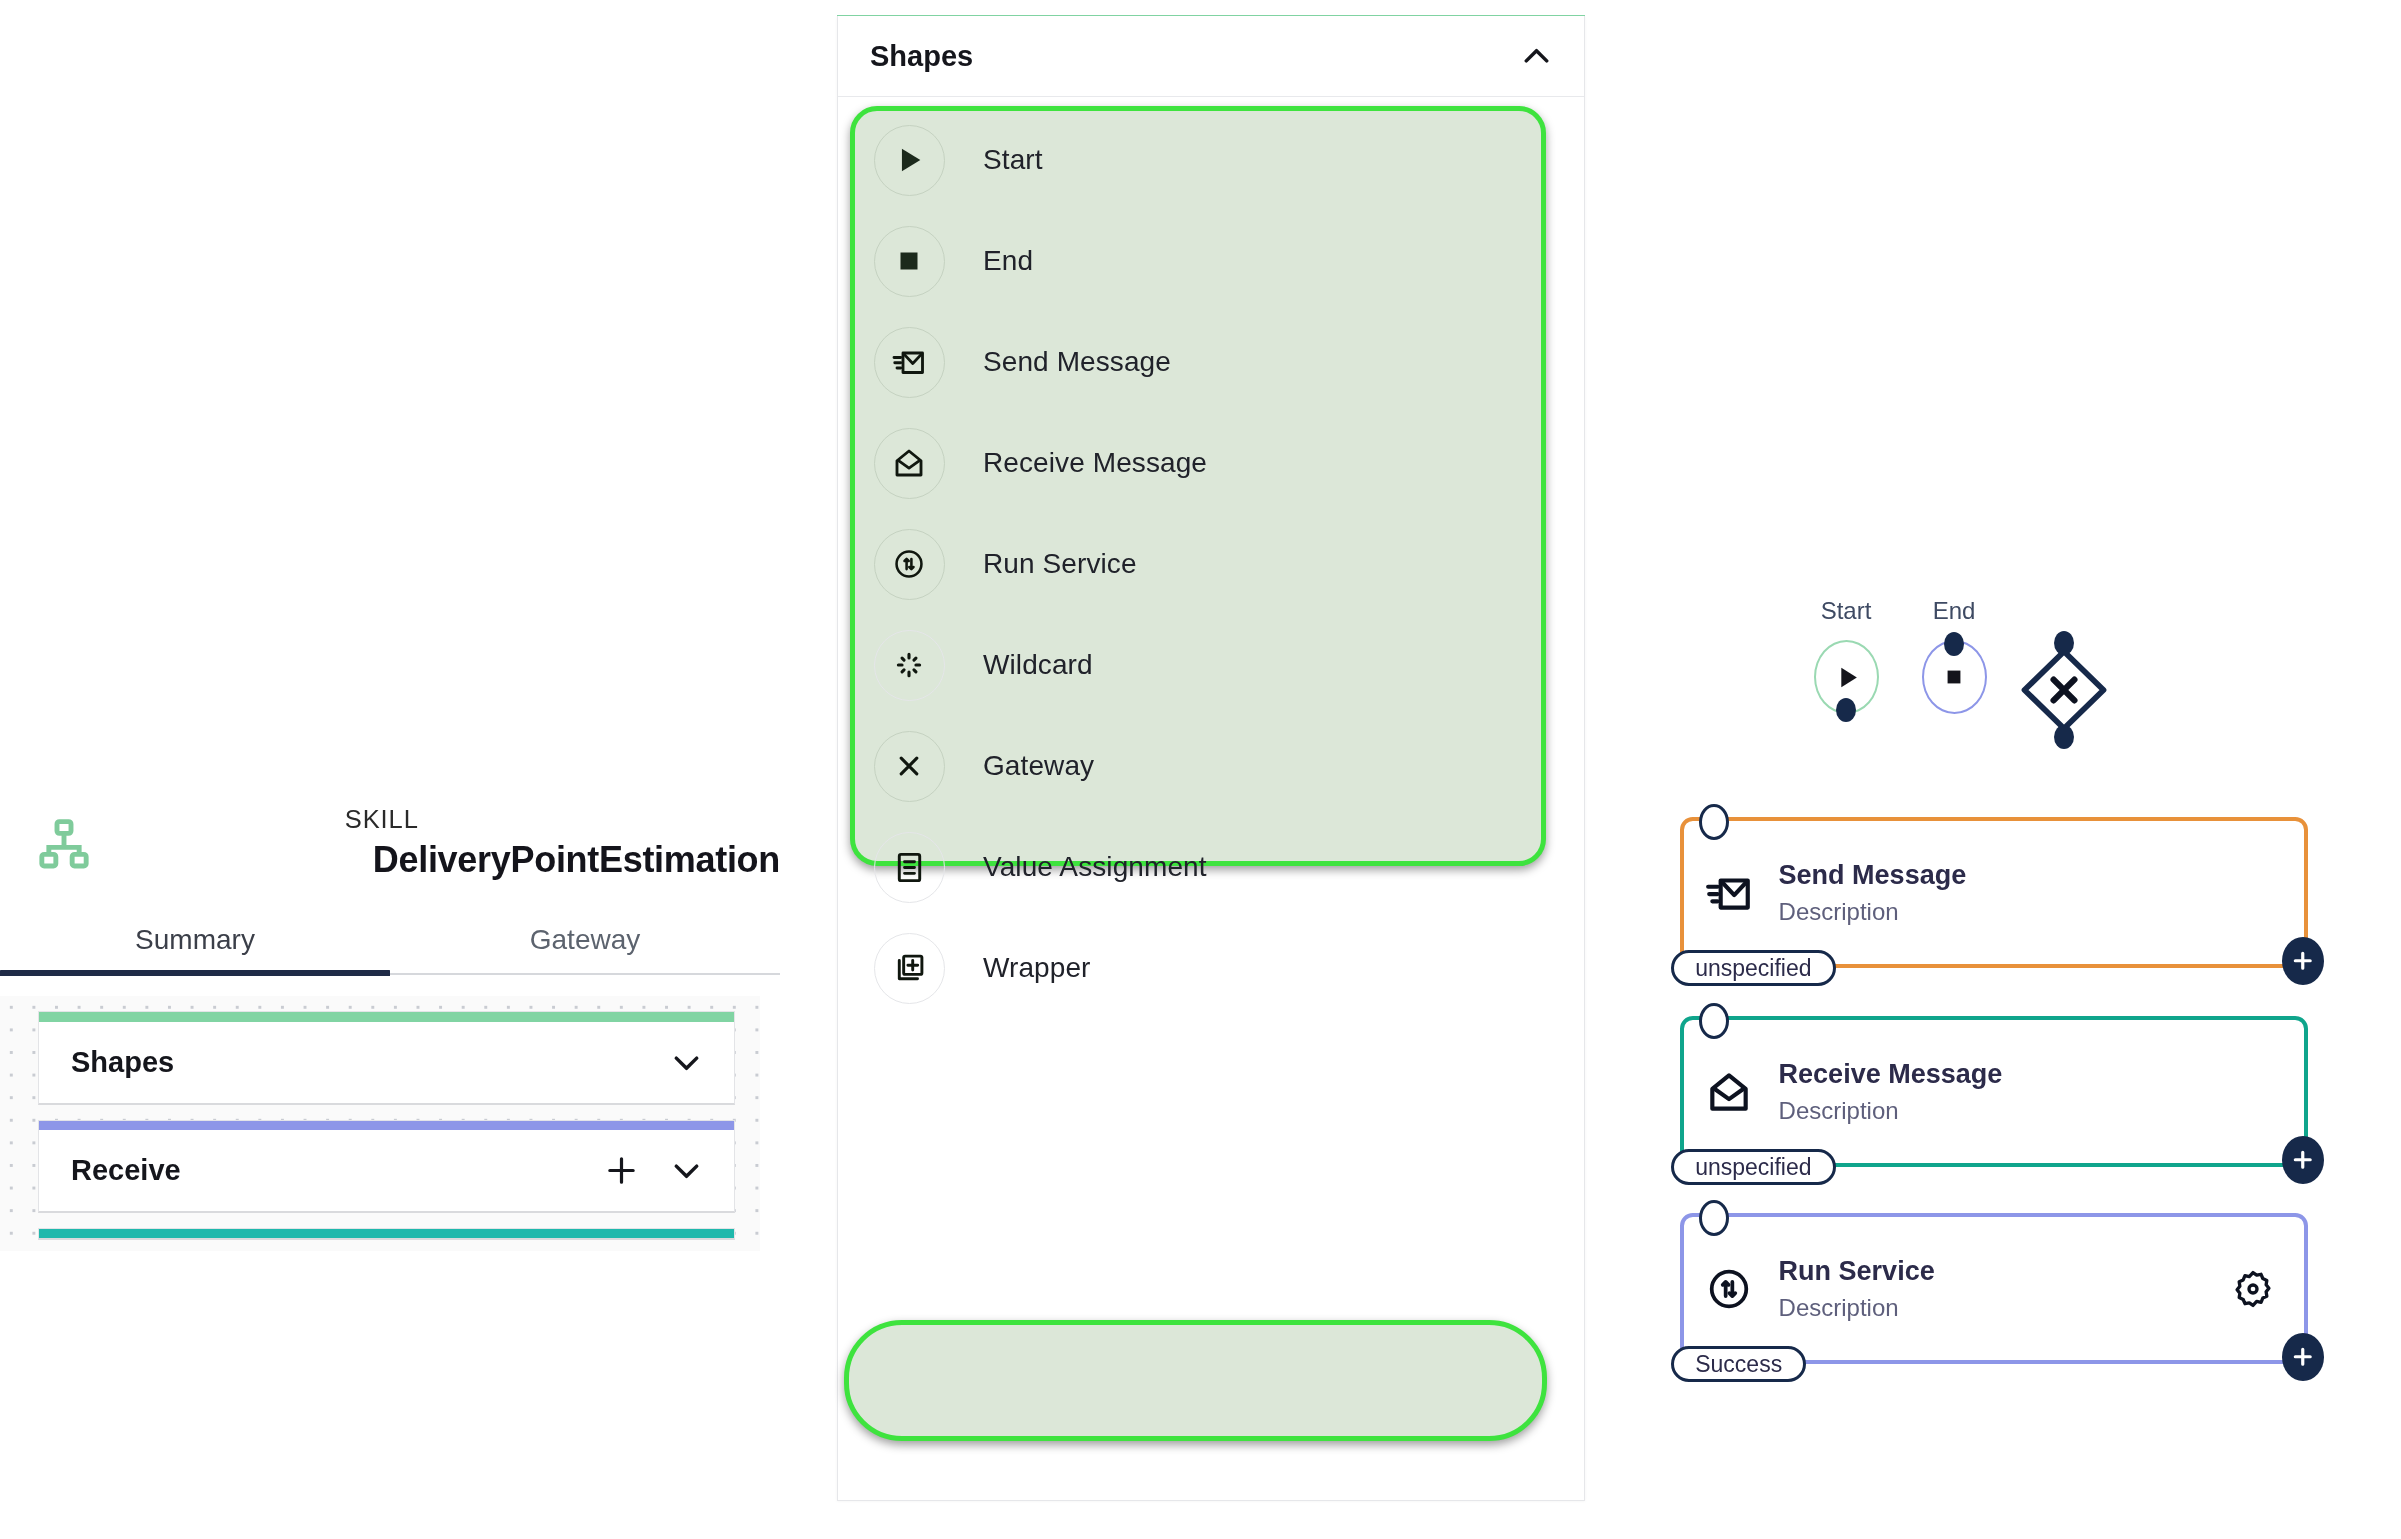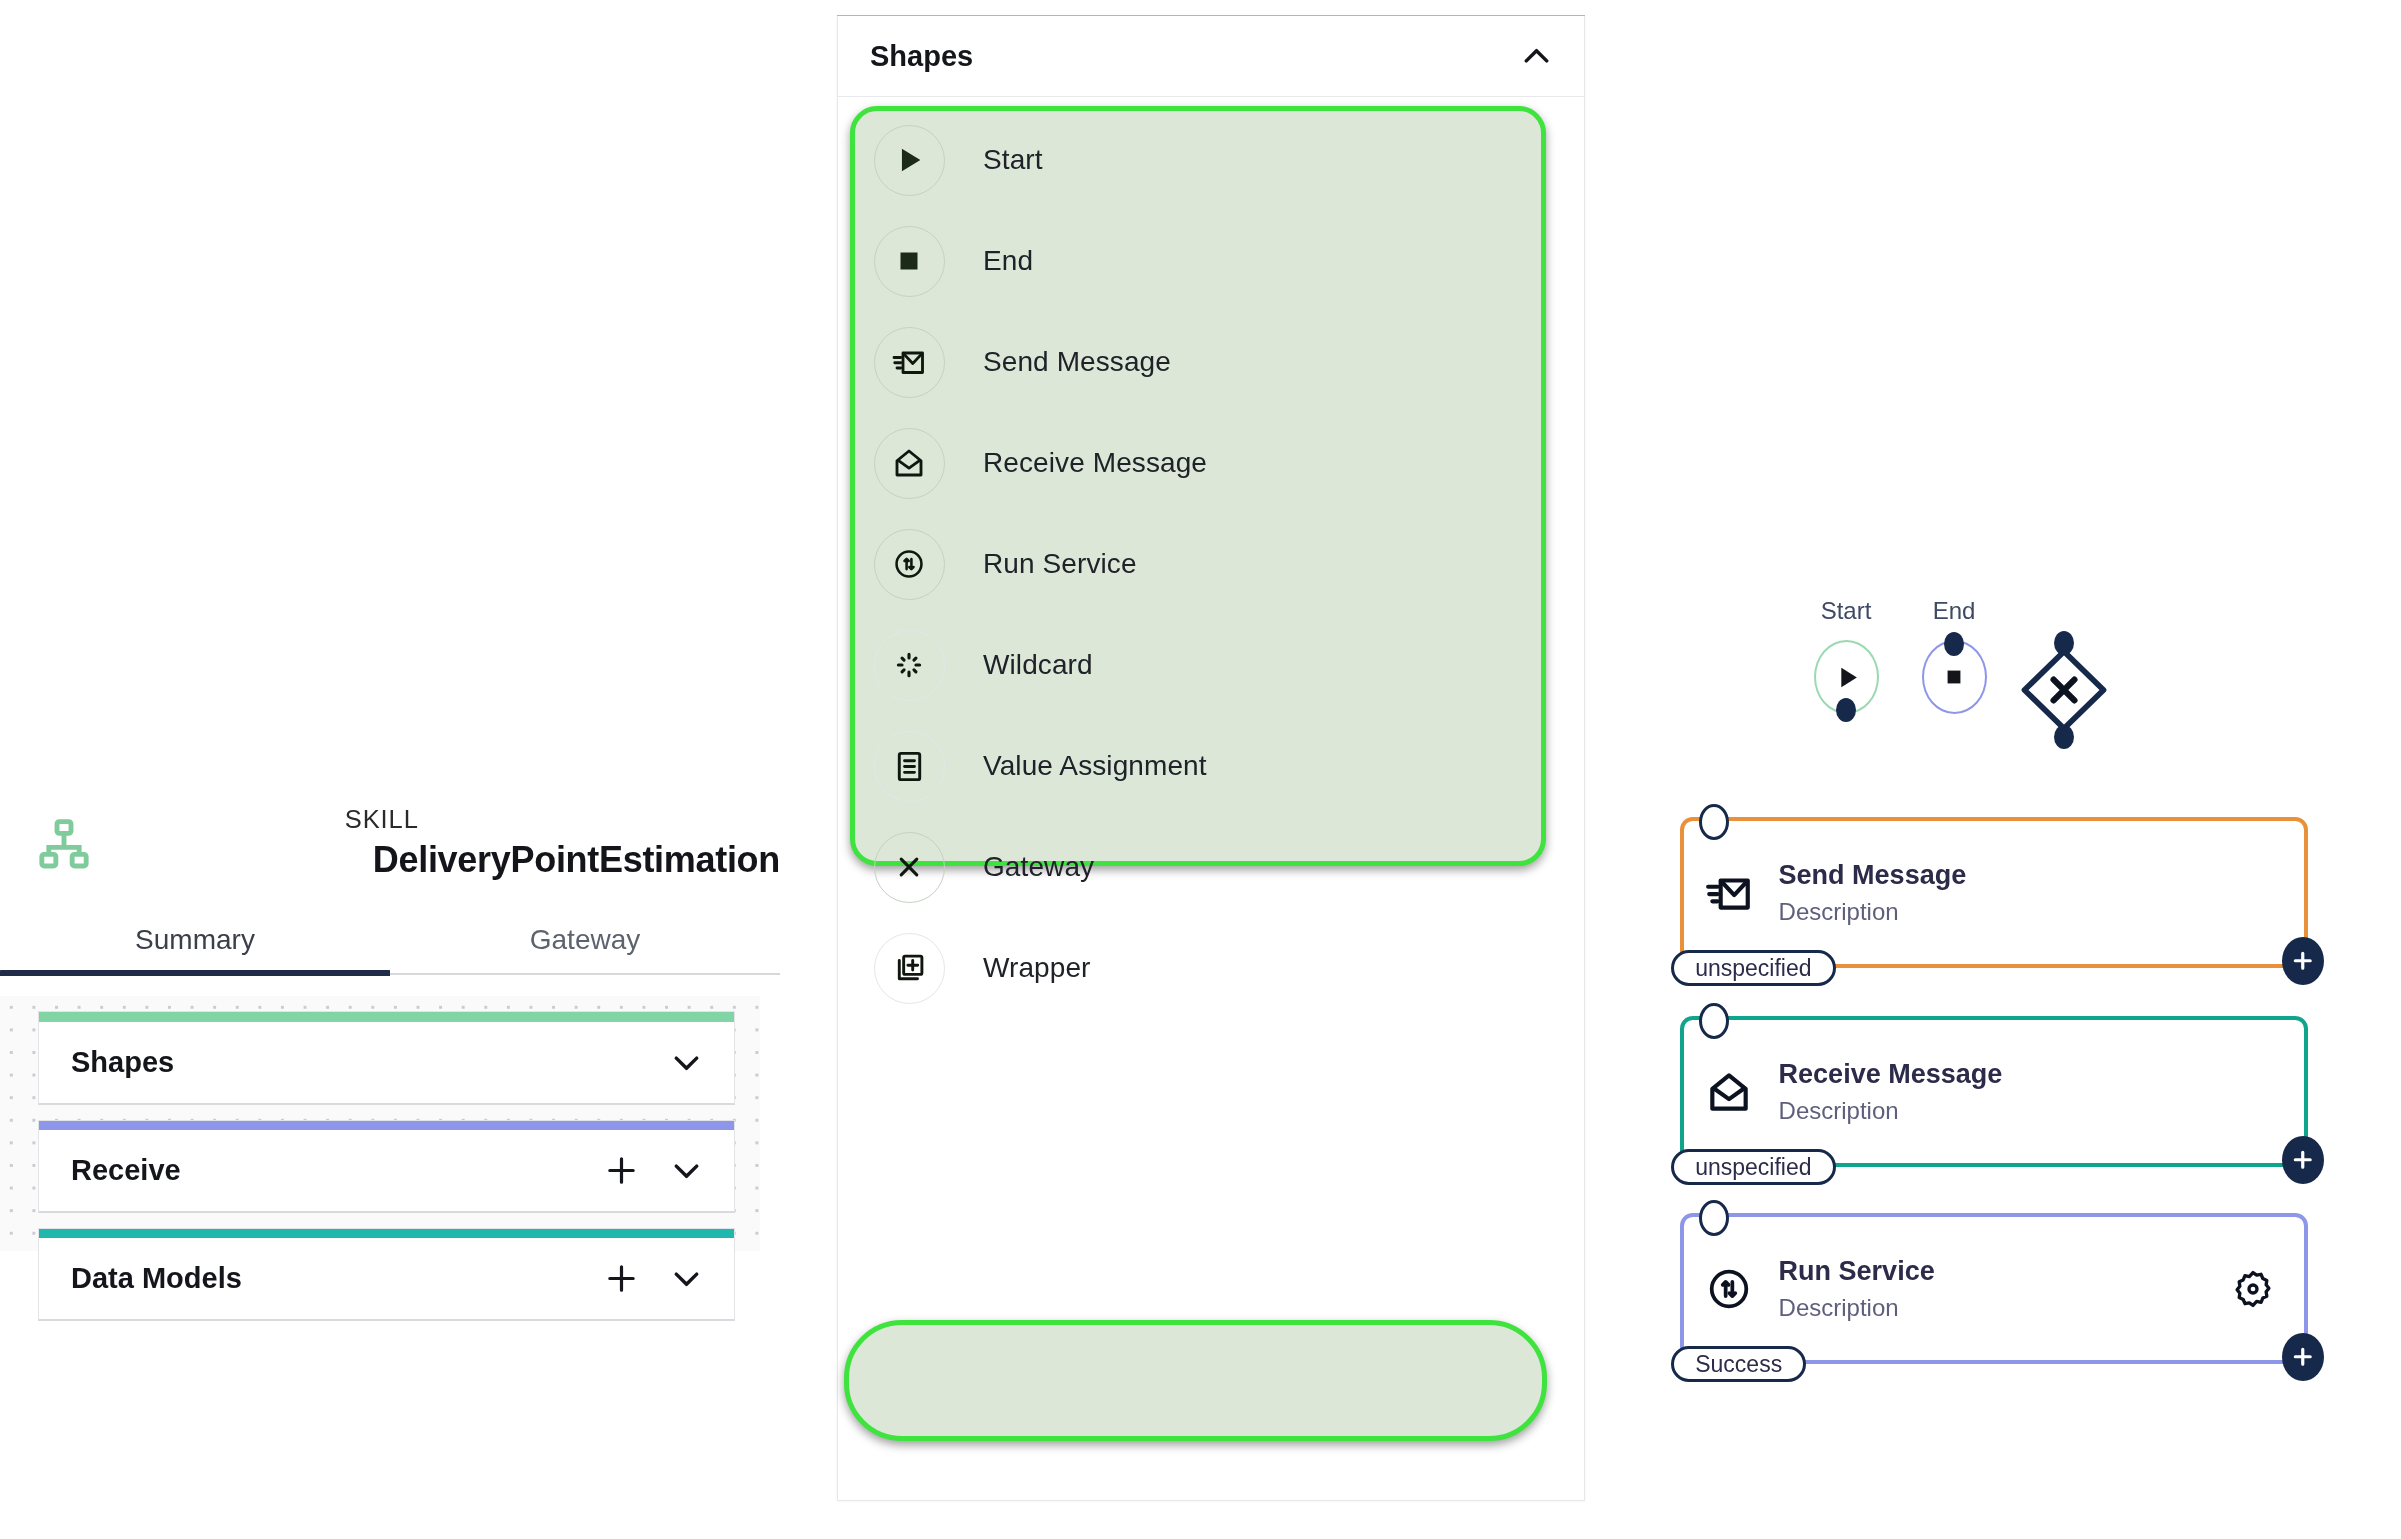--- a/index.html
+++ b/index.html
@@ -204,35 +204,20 @@
               <svg viewBox="0 0 24 24" width="35" height="35" fill="none" stroke="#15161c" stroke-width="2.4" stroke-linecap="round" stroke-linejoin="round">
                   <polyline points="5 9 12 16 19 9"></polyline>
                 </svg>
             </span>
           </div>
         </div>
       </div>
 
       <div class="accordion">
         <div class="topbar" style="background:#1fb8ac"></div>
-        <div class="row">
-          <span class="acc-title">Data Models</span>
-          <div class="acc-actions">
-            <span class="ico-btn">
-              <svg viewBox="0 0 24 24" width="35" height="35" fill="none" stroke="#15161c" stroke-width="2.2" stroke-linecap="round">
-                  <path d="M12 4v16M4 12h16"></path>
-                </svg>
-            </span>
-            <span class="ico-btn">
-              <svg viewBox="0 0 24 24" width="35" height="35" fill="none" stroke="#15161c" stroke-width="2.4" stroke-linecap="round" stroke-linejoin="round">
-                  <polyline points="5 9 12 16 19 9"></polyline>
-                </svg>
-            </span>
-          </div>
-        </div>
       </div>
 
     </div>
   </div>
 
   <div class="mid-topbar" style="background:#81d4a3"></div>
   <div class="mid-panel">
 
     <div class="mid-header">
       <span class="acc-title">Shapes</span>
@@ -302,37 +287,37 @@
         <span class="shape-circle">
           <svg viewBox="0 0 24 24" width="34" height="34" fill="none" stroke="#10170f" stroke-width="2.2" stroke-linecap="round">
             <path d="M12 4.5v2.6M12 16.9v2.6M19.5 12h-2.6M7.1 12H4.5"></path>
             <path d="M17.3 6.7 15.4 8.6M8.6 15.4l-1.9 1.9M17.3 17.3l-1.9-1.9M8.6 8.6 6.7 6.7" opacity="0"></path>
             <path d="M16.9 7.1 15.5 8.5M8.5 15.5 7.1 16.9M16.9 16.9 15.5 15.5M8.5 8.5 7.1 7.1"></path>
           </svg>
         </span>
         <span class="shape-label">Wildcard</span>
       </div>
 
+      <div class="shape-row in-sel">
+        <span class="shape-circle">
+          <svg viewBox="0 0 24 24" width="34" height="34" fill="none" stroke="#10170f" stroke-width="2.2" stroke-linecap="round">
+              <path d="M6.5 6.5 17.5 17.5M17.5 6.5 6.5 17.5"></path>
+            </svg>
+        </span>
+        <span class="shape-label">Gateway</span>
+      </div>
+
       <div class="shape-row">
         <span class="shape-circle">
           <svg viewBox="0 0 24 24" width="35" height="35" fill="none" stroke="#10170f" stroke-width="2" stroke-linecap="round" stroke-linejoin="round">
             <rect x="5" y="3" width="14" height="18" rx="1.2"></rect>
             <path d="M8.6 8h6.8M8.6 12h6.8M8.6 16h6.8"></path>
           </svg>
         </span>
         <span class="shape-label">Value Assignment</span>
-      </div>
-
-      <div class="shape-row in-sel">
-        <span class="shape-circle">
-          <svg viewBox="0 0 24 24" width="34" height="34" fill="none" stroke="#10170f" stroke-width="2.2" stroke-linecap="round">
-              <path d="M6.5 6.5 17.5 17.5M17.5 6.5 6.5 17.5"></path>
-            </svg>
-        </span>
-        <span class="shape-label">Gateway</span>
       </div>
 
       <div class="shape-row">
         <span class="shape-circle">
           <svg viewBox="0 0 24 24" width="35" height="35" fill="none" stroke="#10170f" stroke-width="2" stroke-linecap="round" stroke-linejoin="round">
             <path d="M5 6.5v12.5h12.5"></path>
             <rect x="8" y="3.5" width="12.5" height="12.5" rx="1"></rect>
             <path d="M14.2 6.4v6.7M10.9 9.8h6.7"></path>
           </svg>
         </span>

